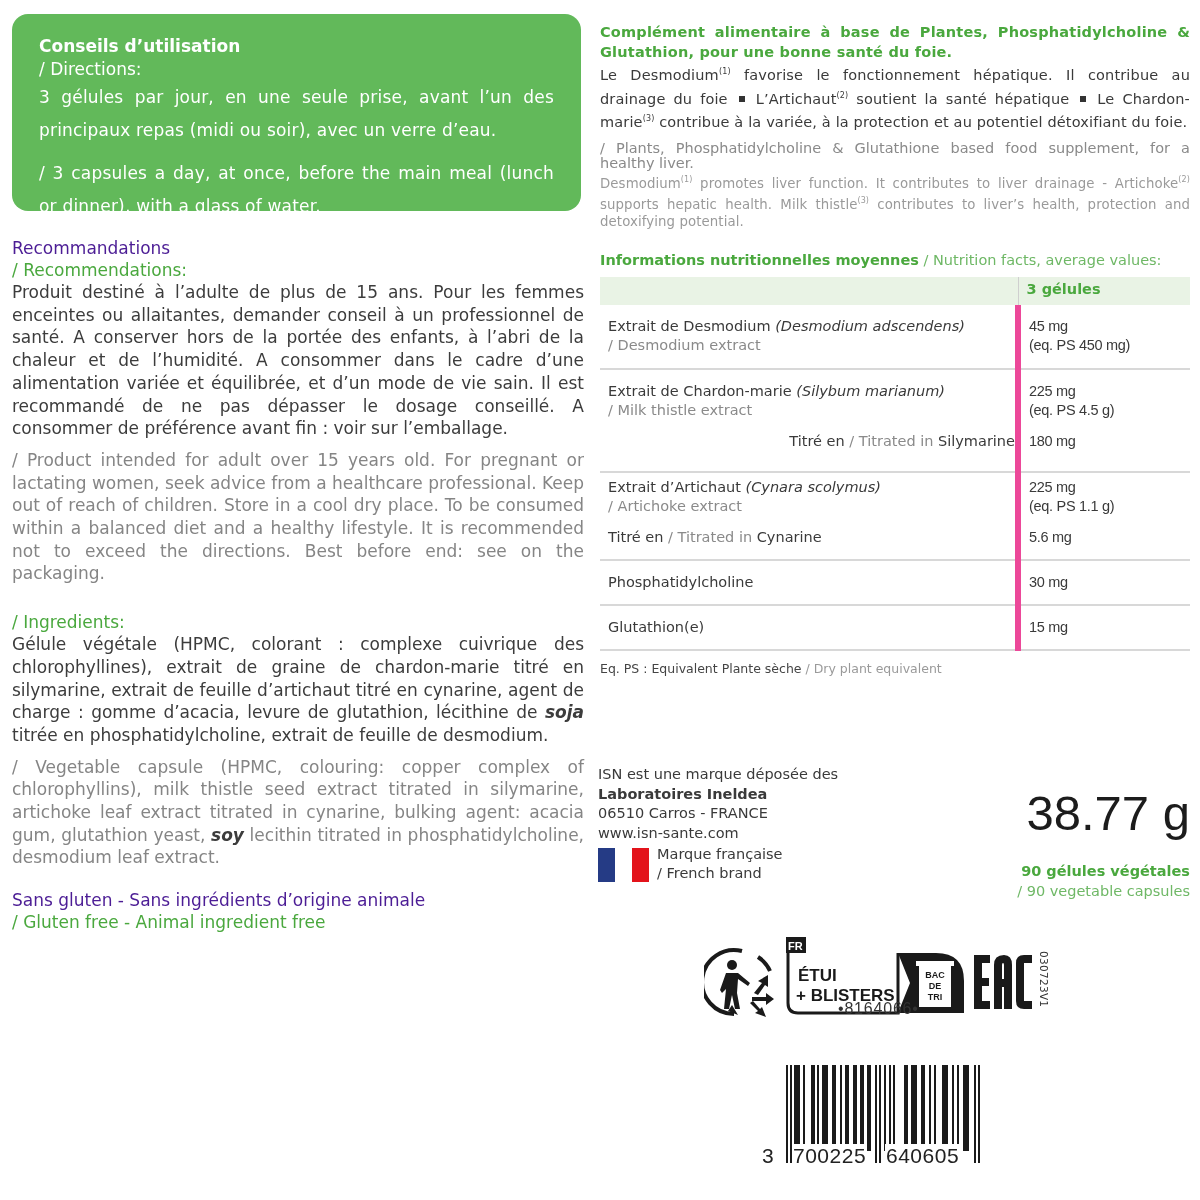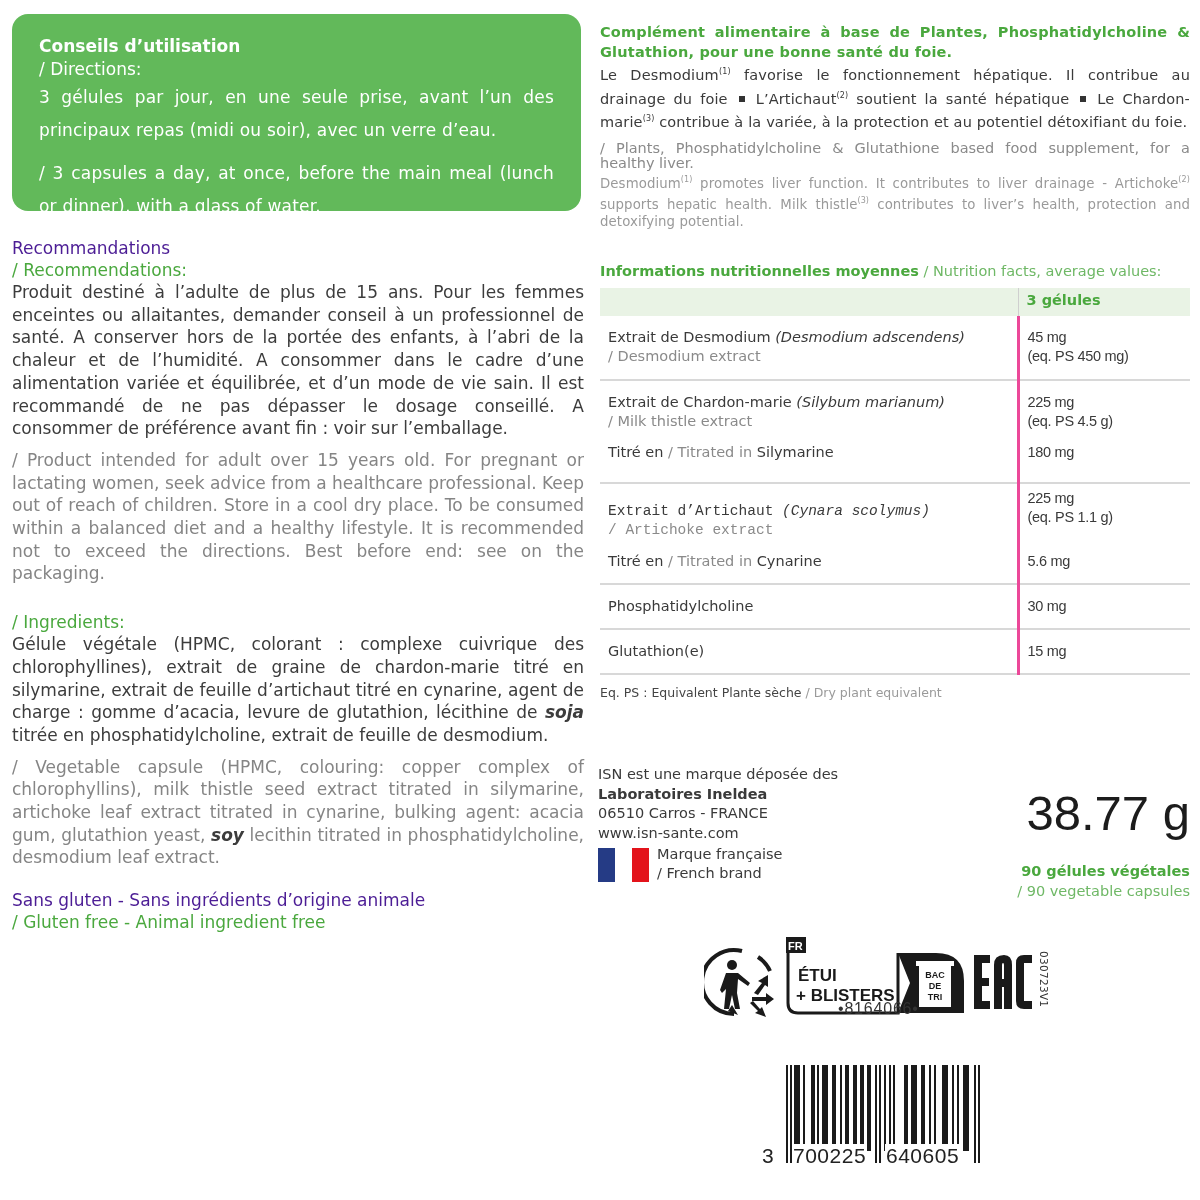--- a/index.html
+++ b/index.html
@@ -38,27 +38,27 @@
 
   
   #right { position: absolute; left: 600px; top: 22px; width: 590px; }
   .intro-title { color: #4aa83e; font-weight: bold; font-size: 14.5px; line-height: 20px; text-align: justify; letter-spacing: 0.2px; }
   .intro-fr { font-size: 14.5px; line-height: 19.5px; color: #3a3a3a; text-align: justify; letter-spacing: 0.15px; }
   .intro-en1 { font-size: 14.5px; line-height: 15px; color: #8a8a8a; margin-top: 8px; text-align: justify; }
   .intro-en2 { font-size: 13.3px; line-height: 17px; color: #9a9a9a; text-align: justify; letter-spacing: 0.1px; }
   sup { font-size: 8px; vertical-align: 6px; }
   .sq { display: inline-block; width: 6px; height: 6px; background: #333; vertical-align: 2px; margin: 0 3px; }
 
-  .nut-title { margin-top: 31px; font-size: 14.5px; line-height: 20px; }
+  .nut-title { margin-top: 20px; font-size: 14.5px; line-height: 20px; }
   .nut-title .fr { font-weight: bold; color: #4aa83e; }
   .nut-title .en { color: #6fb866; }
 
   table.nut { width: 590px; border-collapse: collapse; margin-top: 7px; font-size: 14.5px; }
   table.nut td { vertical-align: top; padding: 0; }
-  table.nut td.c1 { width: 418px; padding-left: 8px; border-right: 3px solid #ec4899; }
+  table.nut td.c1 { width: 418px; padding-left: 8px; border-right: 6px solid #ec4899; }
   table.nut td.c2 { padding-left: 8px; font-family: "Liberation Sans", sans-serif; font-size: 14.5px; letter-spacing: -0.3px; }
   table.nut tr.head td { background: #e9f3e5; height: 28px; padding-top: 4px; }
   table.nut tr.head td.c2 { color: #4aa83e; font-weight: bold; font-family: "DejaVu Sans", sans-serif; letter-spacing: 0; }
   table.nut tr.sep td { border-bottom: 2px solid #d8d8d8; }
   .nut .line1 { color: #3a3a3a; line-height: 19px; }
   .nut .line2 { color: #8a8a8a; line-height: 19px; }
   .nut i { font-style: italic; }
 
   .eq-note { font-size: 12.5px; margin-top: 10px; padding-left: 0; }
   .eq-note .fr { color: #444; }
@@ -163,30 +163,30 @@
       <td class="c1" style="padding-top:12px;">
         <div class="line1"><span>Extrait de Chardon-marie </span><i>(Silybum marianum)</i></div>
         <div class="line2">/ Milk thistle extract</div>
       </td>
       <td class="c2" style="padding-top:12px;">
         <div class="line1">225 mg</div>
         <div class="line1">(eq. PS 4.5 g)</div>
       </td>
     </tr>
     <tr class="sep">
-      <td class="c1" style="padding-top:12px;padding-bottom:20px;">
+      <td class="c1" style="padding-top:12px;padding-bottom:20px;text-align:right;">
         <div class="line1"><span>Titré en</span><span class="grey"> / Titrated in </span><span>Silymarine</span></div>
       </td>
       <td class="c2" style="padding-top:12px;padding-bottom:9px;">
         <div class="line1">180 mg</div>
       </td>
     </tr>
 
     <tr>
-      <td class="c1" style="padding-top:18px;font-family:Liberation Mono, monospace;">
+      <td class="c1" style="padding-top:5px;">
         <div class="line1"><span>Extrait d’Artichaut </span><i>(Cynara scolymus)</i></div>
         <div class="line2">/ Artichoke extract</div>
       </td>
       <td class="c2" style="padding-top:5px;">
         <div class="line1">225 mg</div>
         <div class="line1">(eq. PS 1.1 g)</div>
       </td>
     </tr>
     <tr class="sep">
       <td class="c1" style="padding-top:12px;padding-bottom:12px;">

